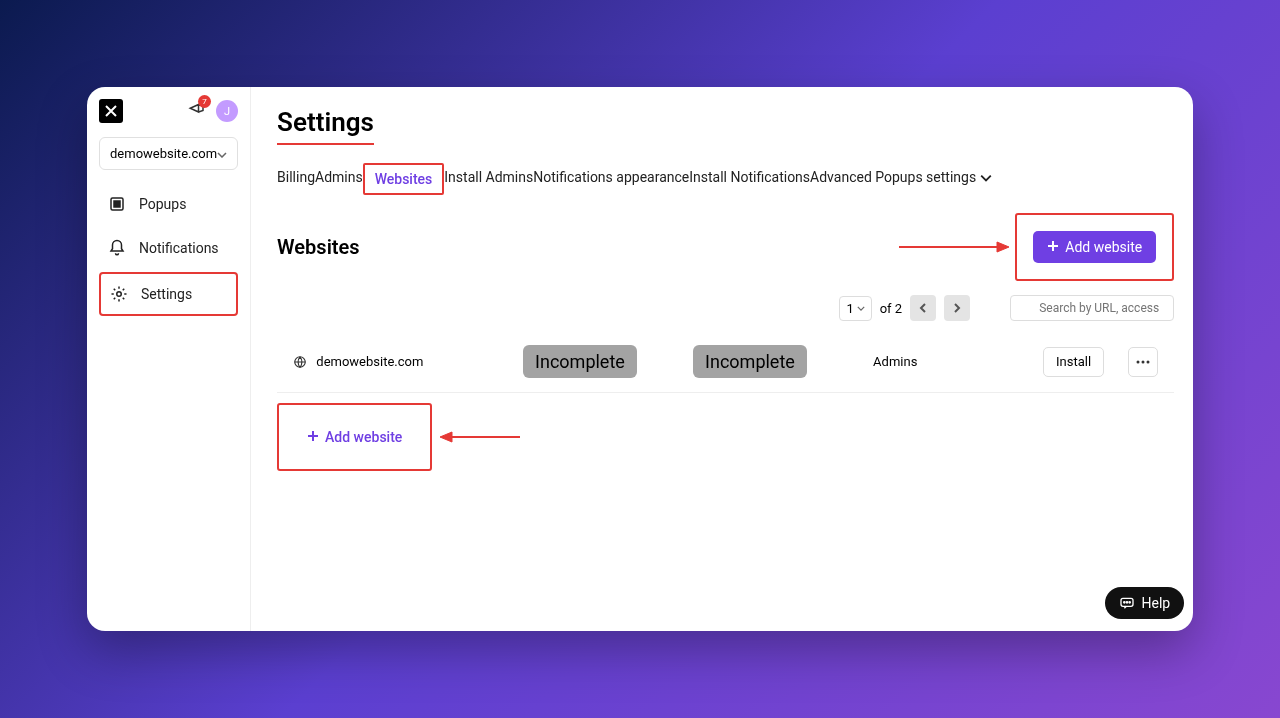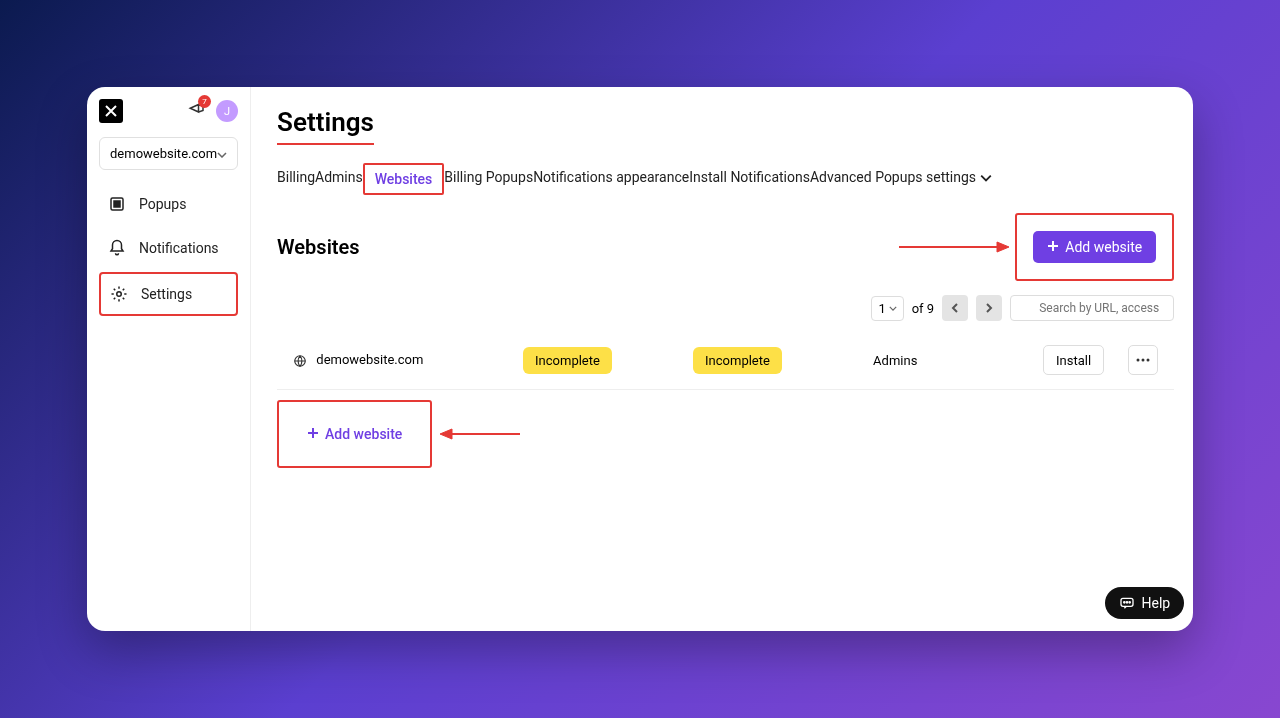--- a/index.html
+++ b/index.html
@@ -65,34 +65,34 @@
 }
 .hl-box { border: 2px solid #e53935; border-radius: 3px; padding: 16px; }
 .table-controls { display: flex; justify-content: flex-end; align-items: center; gap: 8px; margin-bottom: 10px; font-size: 13px; }
 .page-num { border: 1px solid #ddd; border-radius: 4px; padding: 4px 6px; display: inline-flex; align-items: center; gap: 3px; }
 .pager-btn {
   width: 26px; height: 26px; background: #e4e4e4; border: none; border-radius: 4px;
   display: inline-flex; align-items: center; justify-content: center; cursor: pointer; color: #444;
 }
 .search-box {
   border: 1px solid #ddd; border-radius: 4px; padding: 5px 8px;
-  display: inline-flex; align-items: flex-end; gap: 20px; width: 164px;
+  display: inline-flex; align-items: flex-end; gap: 20px; width: 164px; margin-left: 32px;
 }
 .search-box input { border: none; outline: none; font-size: 12px; width: 130px; }
 .table-head {
   background: #f5f5f5; border-radius: 6px; padding: 14px 16px;
   display: grid; grid-template-columns: 230px 170px 180px 170px 1fr;
   font-size: 13px; font-weight: 500; color: #222; align-items: center;
 }
 .table-row {
   padding: 14px 16px; display: grid;
   grid-template-columns: 230px 170px 180px 170px 1fr;
   font-size: 13px; align-items: center; border-bottom: 1px solid #eee;
 }
-.pill { background: #fde047; border-radius: 6px; padding: 6px 12px; font-size: 13px; display: inline-block; }
+.pill { background: #a3a3a3; border-radius: 6px; padding: 6px 12px; font-size: 18px; display: inline-block; }
 .row-actions { display: flex; justify-content: flex-end; gap: 24px; }
 .btn-outline {
   border: 1px solid #ddd; background: #fff; border-radius: 5px;
   padding: 6px 12px; font-size: 13px; cursor: pointer;
 }
 .btn-menu {
   border: 1px solid #ddd; background: #fff; border-radius: 5px;
   width: 30px; height: 30px; display: inline-flex; align-items: center; justify-content: center; cursor: pointer;
 }
 .add-website-row { display: inline-flex; align-items: center; gap: 6px; color: #6f3fe3; font-size: 14px; font-weight: 500; padding: 8px 12px; cursor: pointer; }
@@ -164,21 +164,21 @@
     </div>
   </div>
 
   <div class="main">
     <h1 class="page-title">Settings</h1>
 
     <div class="tabs">
       <span class="tab">Billing</span>
       <span class="tab">Admins</span>
       <span class="tab active boxed">Websites</span>
-      <span class="tab">Billing Popups</span>
+      <span class="tab">Install Admins</span>
       <span class="tab">Notifications appearance</span>
       <span class="tab">Install Notifications</span>
       <span class="tab">
         <span>Advanced Popups settings</span>
         <span class="chev">
           <svg width="12" height="8" viewBox="0 0 10 6">
               <path d="M1 1 L5 5 L9 1" stroke="#222" stroke-width="1.5" fill="none"></path>
             </svg>
         </span>
       </span>
@@ -204,21 +204,21 @@
       </div>
     </div>
 
     <div class="table-controls">
       <span class="page-num">
         <span>1</span>
         <svg width="8" height="5" viewBox="0 0 10 6">
             <path d="M1 1 L5 5 L9 1" stroke="#666" stroke-width="1.5" fill="none"></path>
           </svg>
       </span>
-      <span>of 9</span>
+      <span>of 2</span>
       <button class="pager-btn">
         <svg width="8" height="10" viewBox="0 0 8 10">
             <path d="M6 1 L2 5 L6 9" stroke="#555" stroke-width="2" fill="none"></path>
           </svg>
       </button>
       <button class="pager-btn">
         <svg width="8" height="10" viewBox="0 0 8 10">
             <path d="M2 1 L6 5 L2 9" stroke="#555" stroke-width="2" fill="none"></path>
           </svg>
       </button>

